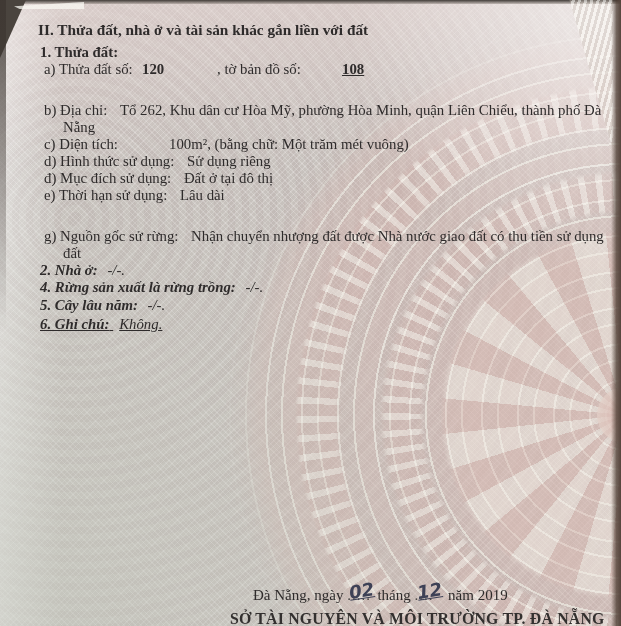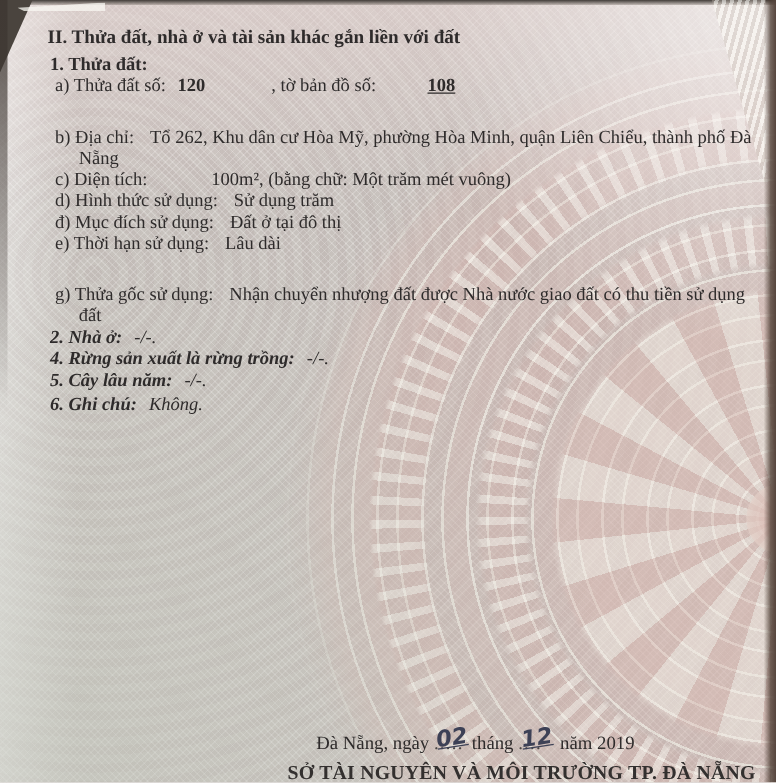--- a/index.html
+++ b/index.html
@@ -84,21 +84,21 @@
   .pos{position:absolute;top:0;}
   .bold{font-weight:bold;}
   .val-gap{margin-left:9px;}
   .num-row .pos.v1{left:98px;}
   .num-row .pos.l2{left:173px;}
   .num-row .pos.v2{left:298px;text-decoration:underline;}
   .area-row .pos.v1{left:97px;margin-left:28px;}
   .item{margin-left:14px;font-weight:bold;font-style:italic;}
   .item .ival{font-weight:normal;margin-left:6px;}
   .item.m1{margin-top:1px;margin-left:14px;}
-  .item.m2{margin-top:2px;}
+  .item.m2{margin-top:2px;text-decoration:underline;}
   
   .dateline{position:absolute;left:253px;top:583px;font-size:15px;white-space:nowrap;}
   .dots{letter-spacing:1px;color:#4a4744;}
   .hand{
     font-family:"DejaVu Sans","Liberation Sans",sans-serif;
     font-style:italic;font-weight:bold;color:#3d4156;font-size:18px;
     display:inline-block;transform:rotate(-9deg);position:relative;top:-3px;
     text-decoration:underline;text-decoration-thickness:1px;
   }
   .hand.day{margin-left:-26px;}
@@ -147,35 +147,35 @@
       <span class="val-gap">Tổ 262, Khu dân cư Hòa Mỹ, phường Hòa Minh, quận Liên Chiểu, thành phố Đà Nẵng</span>
     </div>
 
     <div class="row area-row">
       <span>c) Diện tích:</span>
       <span class="pos v1">100m², (bằng chữ: Một trăm mét vuông)</span>
     </div>
 
     <div class="row">
       <span>d) Hình thức sử dụng:</span>
-      <span class="val-gap">Sử dụng trăm</span>
+      <span class="val-gap">Sử dụng riêng</span>
     </div>
 
     <div class="row">
       <span>đ) Mục đích sử dụng:</span>
       <span class="val-gap">Đất ở tại đô thị</span>
     </div>
 
     <div class="row">
       <span>e) Thời hạn sử dụng:</span>
       <span class="val-gap">Lâu dài</span>
     </div>
 
     <div class="row wrap">
-      <span>g) Thửa gốc sử dụng:</span>
+      <span>g) Nguồn gốc sử rừng:</span>
       <span class="val-gap">Nhận chuyển nhượng đất được Nhà nước giao đất có thu tiền sử dụng đất</span>
     </div>
 
     <div class="item">
       <span>2. Nhà ở:</span>
       <span class="ival">-/-.</span>
     </div>
     <div class="item">
       <span>4. Rừng sản xuất là rừng trồng:</span>
       <span class="ival">-/-.</span>

